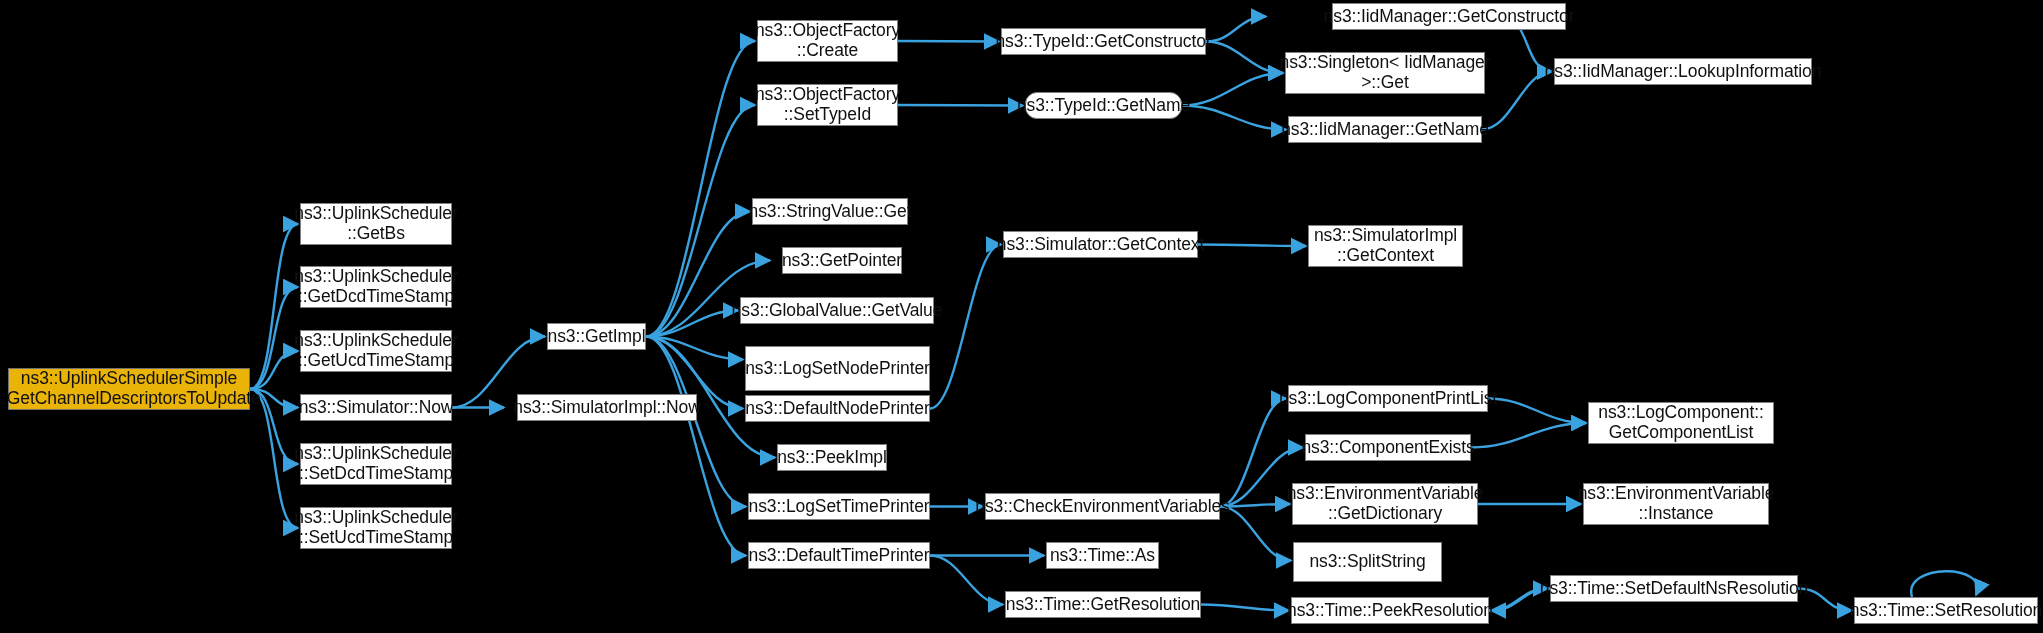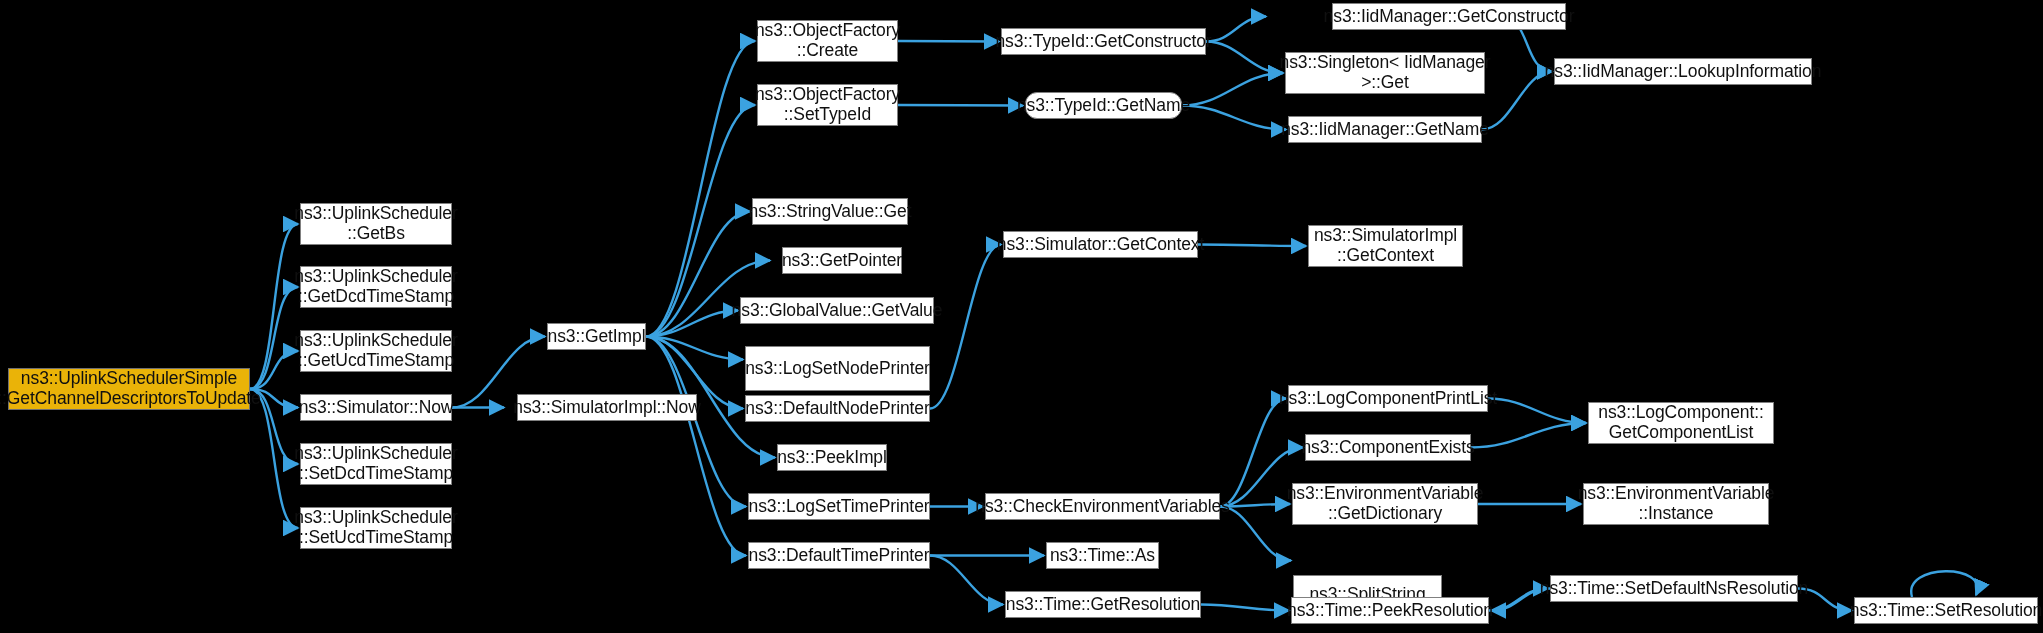--- a/index.html
+++ b/index.html
@@ -136,21 +136,21 @@
       <div class="node" style="left: 1332px; top: 3px; width: 234px; height: 27px;"><span>ns3::IidManager::GetConstructor</span></div>
       <div class="node" style="left: 1285px; top: 52px; width: 200px; height: 42px;"><span>ns3::Singleton&lt; IidManager
 &gt;::Get</span></div>
       <div class="node" style="left: 1288px; top: 116px; width: 194px; height: 27px;"><span>ns3::IidManager::GetName</span></div>
       <div class="node" style="left: 1308px; top: 225px; width: 155px; height: 42px;"><span>ns3::SimulatorImpl
 ::GetContext</span></div>
       <div class="node" style="left: 1288px; top: 385px; width: 200px; height: 27px;"><span>ns3::LogComponentPrintList</span></div>
       <div class="node" style="left: 1305px; top: 434px; width: 166px; height: 27px;"><span>ns3::ComponentExists</span></div>
       <div class="node" style="left: 1292px; top: 483px; width: 186px; height: 42px;"><span>ns3::EnvironmentVariable
 ::GetDictionary</span></div>
-      <div class="node" style="left: 1293px; top: 575px; width: 149px; height: 40px;"><span>ns3::SplitString</span></div>
+      <div class="node" style="left: 1293px; top: 542px; width: 149px; height: 40px;"><span>ns3::SplitString</span></div>
       <div class="node" style="left: 1291px; top: 597px; width: 198px; height: 27px;"><span>ns3::Time::PeekResolution</span></div>
       <div class="node" style="left: 1554px; top: 58px; width: 258px; height: 27px;"><span>ns3::IidManager::LookupInformation</span></div>
       <div class="node" style="left: 1588px; top: 402px; width: 186px; height: 42px;"><span>ns3::LogComponent::
 GetComponentList</span></div>
       <div class="node" style="left: 1583px; top: 483px; width: 186px; height: 42px;"><span>ns3::EnvironmentVariable
 ::Instance</span></div>
       <div class="node" style="left: 1550px; top: 575px; width: 248px; height: 27px;"><span>ns3::Time::SetDefaultNsResolution</span></div>
       <div class="node" style="left: 1854px; top: 597px; width: 184px; height: 27px;"><span>ns3::Time::SetResolution</span></div>
     </div>
 </div>

